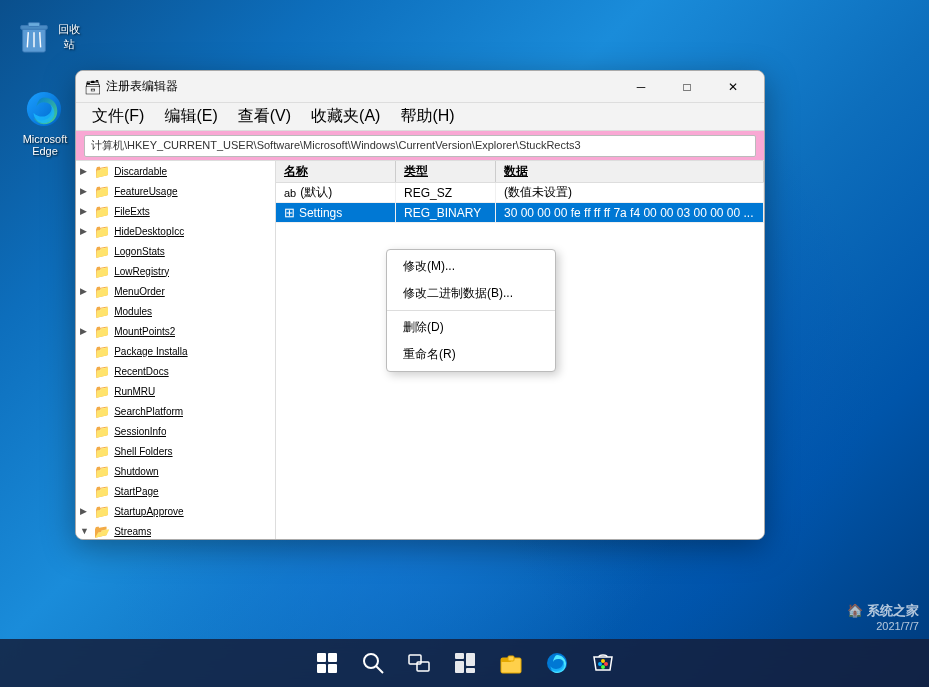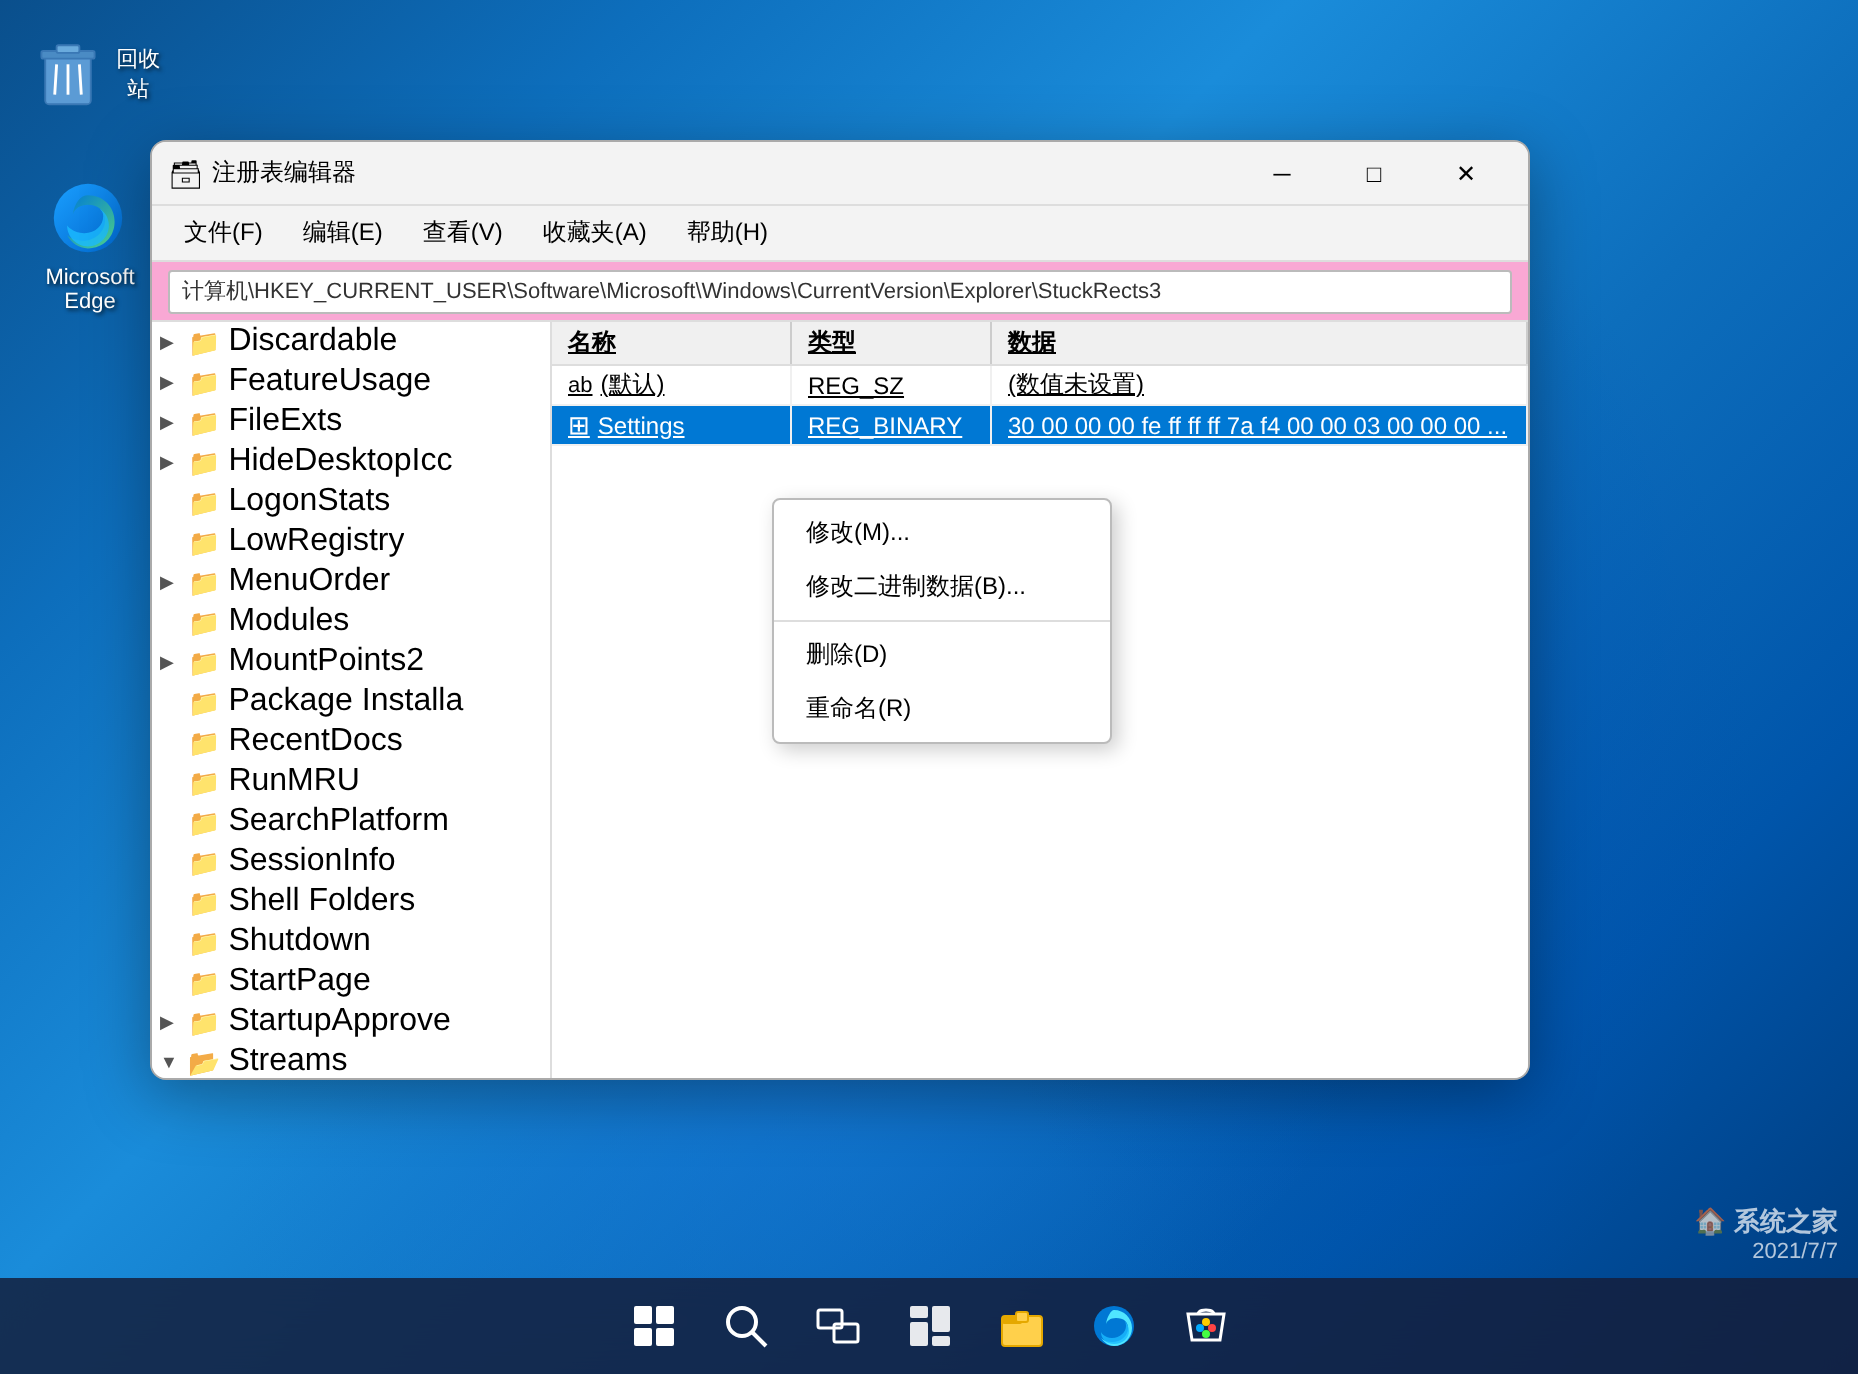--- a/index.html
+++ b/index.html
@@ -156,21 +156,21 @@
       background: #f3f3f3;
       display: flex;
       align-items: center;
       padding: 0 8px;
       gap: 4px;
       border-bottom: 1px solid #ddd;
     }
 
     .menu-item {
       padding: 2px 8px;
-      font-size: 12px;
+      font-size: 16px;
       cursor: pointer;
       border-radius: 3px;
     }
 
     
     .address-bar {
       height: 30px;
       background: #f9a8d4;
       display: flex;
       align-items: center;
@@ -224,23 +224,24 @@
       flex-shrink: 0;
     }
 
     .tree-item .folder-icon {
       margin-right: 4px;
       font-size: 13px;
       flex-shrink: 0;
     }
 
     .tree-item .item-label {
-      font-size: 16px;
+      font-size: 10px;
       overflow: hidden;
       text-overflow: ellipsis;
+      text-decoration: underline;
     }
 
     
     .values-panel {
       flex: 1;
       background: white;
       overflow-y: auto;
       font-size: 12px;
     }
 
@@ -277,21 +278,20 @@
     .value-row .col {
       padding: 0 8px;
       font-size: 12px;
       display: flex;
       align-items: center;
       height: 100%;
       border-right: 1px solid #f0f0f0;
       overflow: hidden;
       text-overflow: ellipsis;
       white-space: nowrap;
-      text-decoration: underline;
     }
 
     .val-icon {
       font-size: 11px;
       margin-right: 4px;
     }
 
     
     .context-menu {
       position: absolute;

